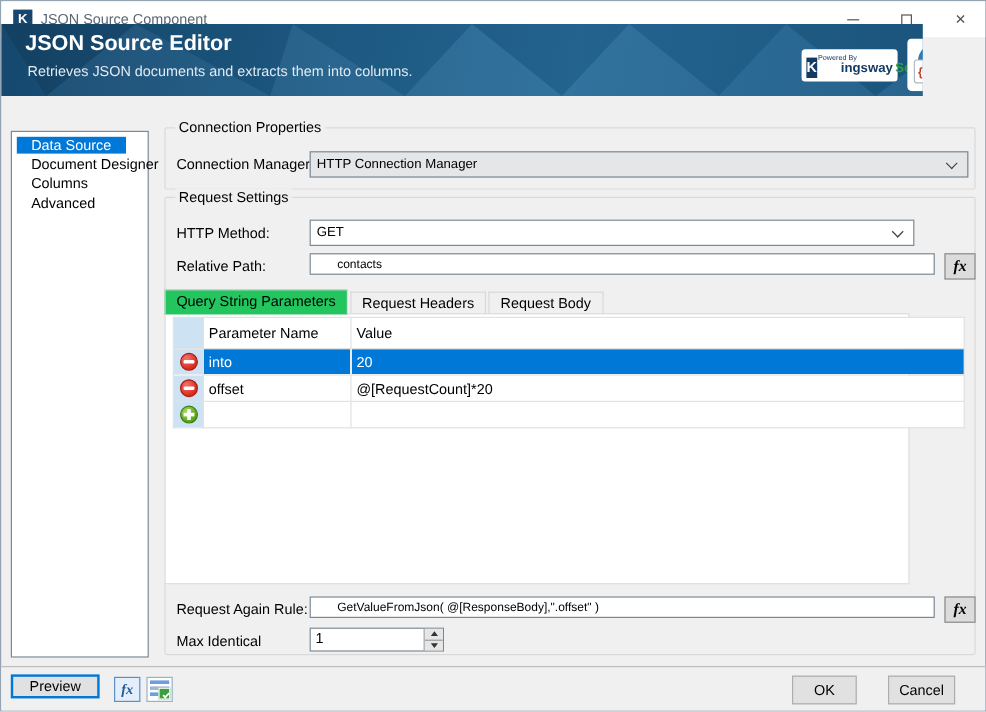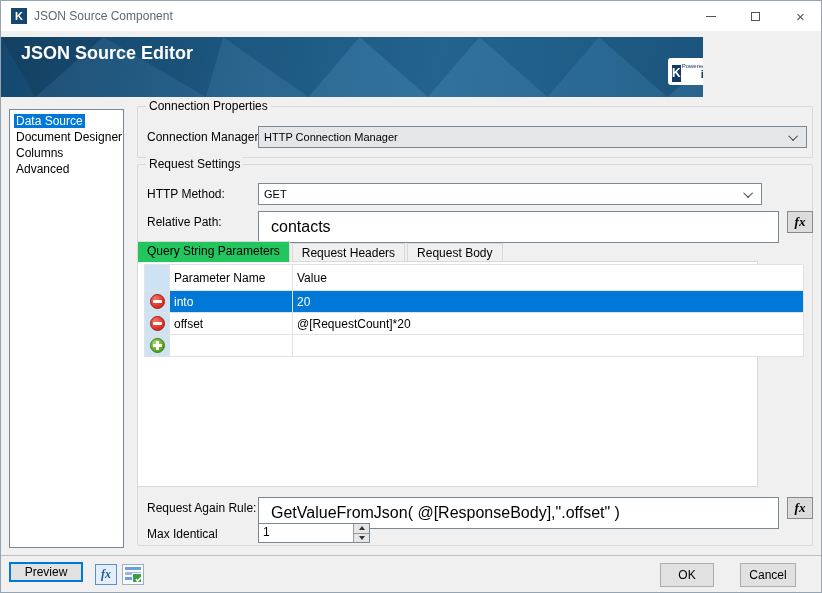--- a/index.html
+++ b/index.html
@@ -11,48 +11,48 @@
   
   .titlebar { position:absolute; left:0; top:0; width:822px; height:30px; background:#ffffff; display:flex; align-items:center; }
   .app-icon { position:absolute; left:10px; top:7px; width:16px; height:16px; background:#17466e; color:#fff; font-weight:bold; font-size:11px; display:flex; align-items:center; justify-content:center; }
   .titlebar-text { position:absolute; left:33px; top:8px; font-size:12px; color:#5c6773; }
   .win-controls { position:absolute; right:0; top:0; height:30px; display:flex; }
   .win-btn { width:45px; height:30px; display:flex; align-items:center; justify-content:center; color:#555; cursor:pointer; }
   .glyph-min { width:10px; height:1px; background:#555; display:block; }
   .glyph-max { width:9px; height:9px; border:1px solid #555; display:block; }
   .glyph-close { font-size:15px; line-height:1; }
   
-  .banner { position:absolute; left:0; top:36px; width:702px; height:60px;
+  .banner { position:absolute; left:0; top:19px; width:768px; height:60px;
     background:linear-gradient(100deg,#16486e 0%,#1d5a84 30%,#266b99 62%,#1e5c87 100%); overflow:hidden; }
   .banner svg.pattern { position:absolute; left:0; top:0; width:100%; height:100%; }
   .banner-title { position:absolute; left:20px; top:6px; color:#ffffff; font-size:18px; font-weight:bold; }
   .banner-subtitle { position:absolute; left:22px; top:32px; color:#dfeaf3; font-size:12px; }
   .ks-logo { position:absolute; left:667px; top:21px; width:80px; height:27px; background:#ffffff; border-radius:3px; display:flex; align-items:center; padding:2px 4px; }
   .ks-k { width:17px; height:17px; background:#123a63; color:#fff; font-weight:bold; font-size:12px; display:flex; align-items:center; justify-content:center; margin-top:3px; }
   .ks-right { display:flex; flex-direction:column; line-height:1; }
   .ks-powered { font-size:6px; color:#123a63; margin-left:1px; }
   .ks-wordline { display:flex; font-weight:bold; font-size:11px;padding-left:20px; }
   .ks-ingsway { color:#123a63; }
   .ks-soft { color:#2f9e3f; margin-left:2px; }
   .globe-icon { position:absolute; left:755px; top:12px; width:44px; height:44px; }
   
   .sidebar { position:absolute; left:8px; top:108px; width:115px; height:439px; background:#ffffff; border:1px solid #7a8795; padding-top:3px; }
   .sidebar-item { padding:1px 4px; height:16px; line-height:14px; white-space:nowrap; cursor:default; }
-  .sidebar-item .lbl { display:inline-block; padding:0 2px; }
+  .sidebar-item .lbl { display:inline-block; padding:0 12px; }
   .sidebar-item.selected .lbl { background:#0078d7; color:#fff; }
   .groupbox { position:absolute; border:1px solid #d9d9d9; border-radius:2px; }
   .gb-label { position:absolute; top:-8px; left:8px; background:#f0f0f0; padding:0 3px; font-size:12px; }
   .gb-cp { left:136px; top:105px; width:676px; height:52px; }
   .gb-rs { left:136px; top:163px; width:676px; height:382px; }
   .field-label { position:absolute; left:146px; font-size:12px; }
   .combo { position:absolute; height:22px; border:1px solid #7a8894; display:flex; align-items:center; padding:0 22px 0 5px; font-size:11px; cursor:default; }
   .combo .chev { position:absolute; right:8px; top:7px; width:7px; height:7px; border-left:1.5px solid #404040; border-bottom:1.5px solid #404040; transform:rotate(-45deg) translateY(-2px); }
   .combo.gray { background:#e4e6e7; }
   .combo.white { background:#ffffff; }
-  .textbox { position:absolute; height:32px; background:#fff; border:1px solid #7a8894; font-size:16px; padding:0 12px; display:flex; align-items:center; white-space:nowrap; overflow:hidden; }
+  .textbox { position:absolute; height:18px; background:#fff; border:1px solid #7a8894; font-size:10px; padding:0 22px; display:flex; align-items:center; white-space:nowrap; overflow:hidden; }
   .fx-btn { position:absolute; width:26px; height:22px; background:#dcdcdc; border:1px solid #8a8a8a; font-family:"Liberation Serif", serif; font-style:italic; font-weight:bold; font-size:13px; display:flex; align-items:center; justify-content:center; cursor:pointer; }
   
   .tabstrip { position:absolute; left:136px; top:240px; height:21px; display:flex; align-items:flex-end; }
   .tab { height:19px; border:1px solid #d9d9d9; border-bottom:none; background:#f0f0f0; padding:2px 9px 0 9px; font-size:12px; margin-right:2px; cursor:pointer; white-space:nowrap; }
   .tab.active { height:21px; background:#22c55e; position:relative; z-index:3; }
   .tabpage { position:absolute; left:136px; top:260px; width:621px; height:226px; background:#ffffff; border:1px solid #d9d9d9; z-index:2; }
   
   .grid { position:absolute; left:6px; top:2px; width:660px; border:1px solid #dcdcdc; border-collapse:collapse; table-layout:fixed; font-size:12px; }
   .grid td, .grid th { border:1px solid #e2e2e2; padding:0 4px; overflow:hidden; white-space:nowrap; text-align:left; font-weight:normal; }
   .grid th { height:26px; background:#ffffff; }
@@ -119,20 +119,21 @@
       <polygon points="260,0 420,0 360,60" fill="#000000" opacity="0.05"></polygon>
       <polygon points="420,0 500,60 360,60" fill="#ffffff" opacity="0.06"></polygon>
       <polygon points="420,0 560,0 500,60" fill="#000000" opacity="0.07"></polygon>
       <polygon points="560,0 640,60 500,60" fill="#ffffff" opacity="0.05"></polygon>
       <polygon points="560,0 700,0 640,60" fill="#000000" opacity="0.06"></polygon>
       <polygon points="700,0 780,60 640,60" fill="#ffffff" opacity="0.04"></polygon>
       <polygon points="700,0 822,0 822,30 780,60" fill="#000000" opacity="0.08"></polygon>
       <polygon points="822,30 822,60 780,60" fill="#ffffff" opacity="0.05"></polygon>
     </svg>
     <div class="banner-title">JSON Source Editor</div>
+    <div class="banner-subtitle">Retrieves JSON documents and extracts them into columns.</div>
     <div class="ks-logo">
       <div class="ks-k">K</div>
       <div class="ks-right">
         <span class="ks-powered">Powered By</span>
         <span class="ks-wordline">
           <span class="ks-ingsway">ingsway</span>
           <span class="ks-soft">Soft</span>
         </span>
       </div>
     </div>

